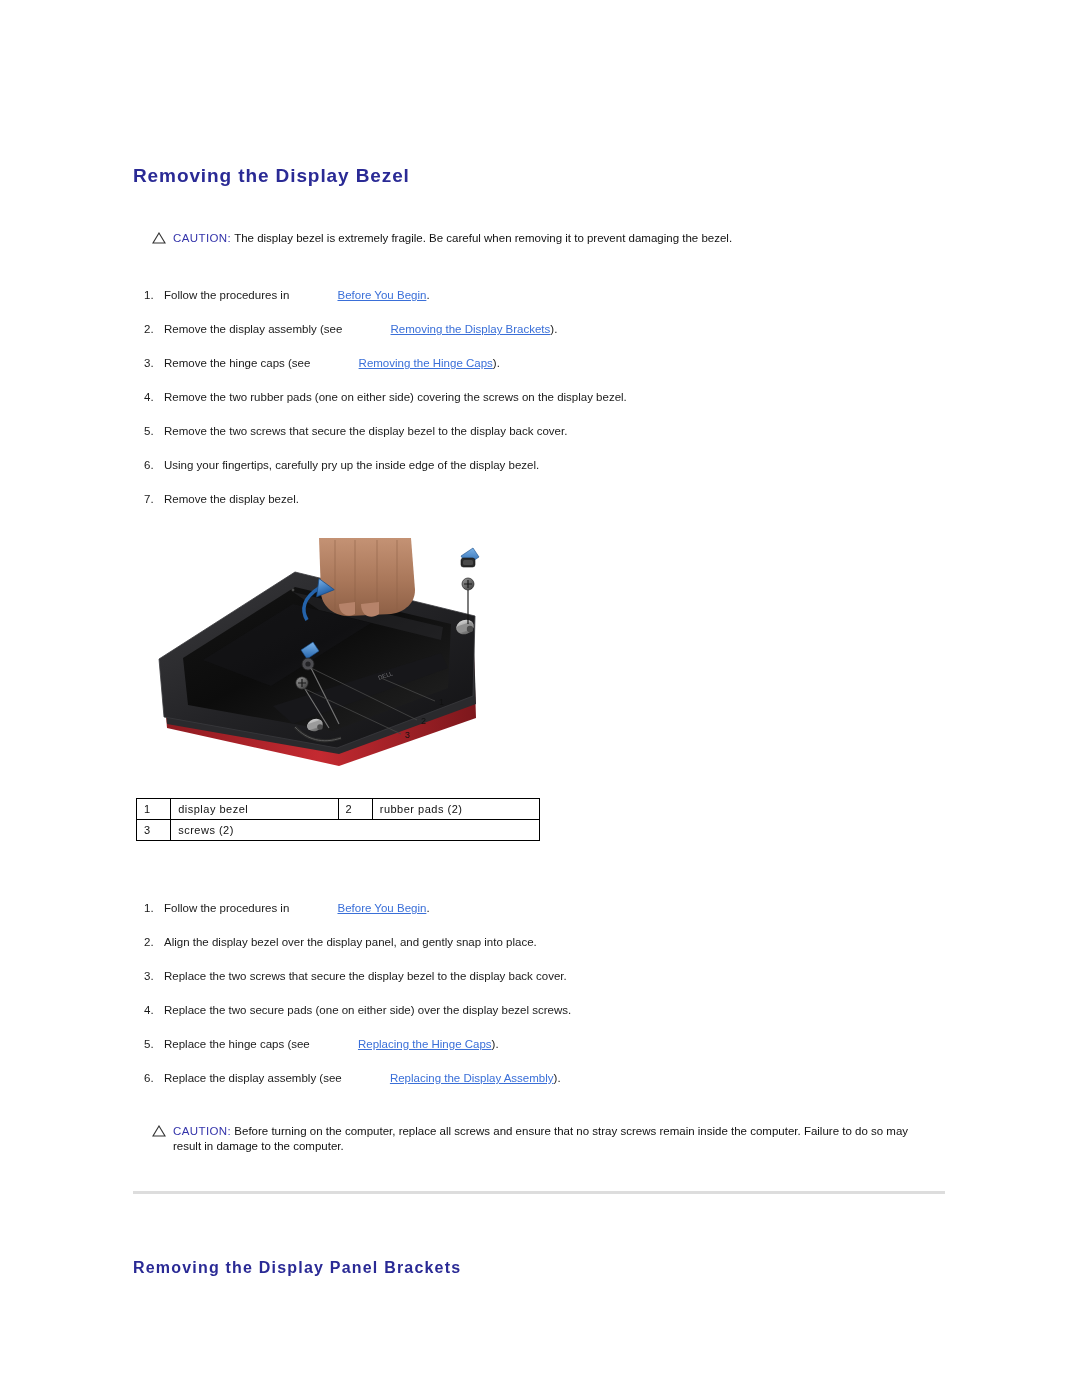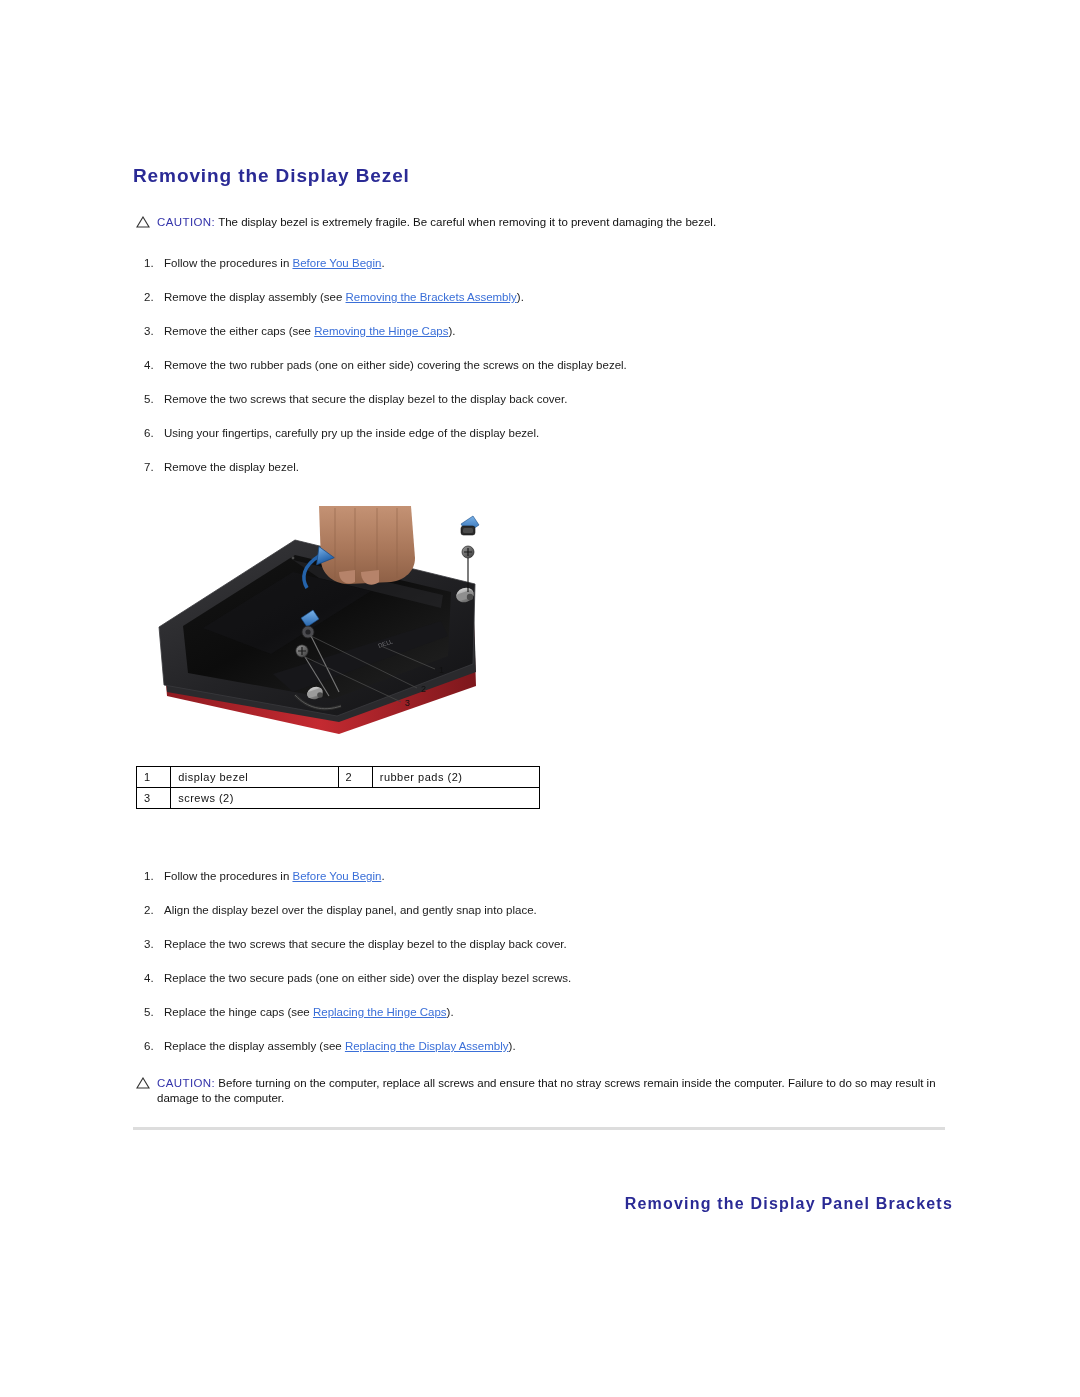--- a/index.html
+++ b/index.html
@@ -40,28 +40,27 @@
     line-height: 22px;
   }
   h2.sub-title {
     font-size: 16px;
     font-weight: bold;
     color: #2a2a95;
     letter-spacing: 1.2px;
     margin: 0;
     padding: 0;
     line-height: 20px;
-    text-align: right;
   }
 
   
   .caution {
     position: relative;
     padding-left: 24px;
-    margin: 0;
+    margin: 16px;
     font-size: 11.5px;
     line-height: 15px;
     color: #1a1a1a;
   }
   .caution .tri-icon {
     position: absolute;
     left: 3px;
     top: 1px;
     width: 14px;
     height: 12px;
@@ -95,20 +94,21 @@
     left: 11px;
     top: 0;
     width: 16px;
     text-align: left;
     font-size: 11.5px;
     color: #1a1a1a;
   }
   a.doclink {
     color: #3a6fd8;
     text-decoration: underline;
+    margin-left: 45px;
   }
 
   
   .figure-wrap {
     position: relative;
     width: 420px;
     height: 240px;
     margin-left: 10px;
   }
   .figure-svg { display:block; }
@@ -169,24 +169,24 @@
       <span class="caution-label">CAUTION:</span><span class="caution-text"> The display bezel is extremely fragile. Be careful when removing it to prevent damaging the bezel.</span>
     </div>
 
     <div class="sp-b"></div>
 
     <ol class="proc">
       <li>
         <span class="num">1.</span><span>Follow the procedures in </span><a class="doclink" href="#">Before You Begin</a><span>.</span>
       </li>
       <li>
-        <span class="num">2.</span><span>Remove the display assembly (see </span><a class="doclink" href="#">Removing the Brackets Assembly</a><span>).</span>
-      </li>
-      <li>
-        <span class="num">3.</span><span>Remove the either caps (see </span><a class="doclink" href="#">Removing the Hinge Caps</a><span>).</span>
+        <span class="num">2.</span><span>Remove the display assembly (see </span><a class="doclink" href="#">Removing the Display Brackets</a><span>).</span>
+      </li>
+      <li>
+        <span class="num">3.</span><span>Remove the hinge caps (see </span><a class="doclink" href="#">Removing the Hinge Caps</a><span>).</span>
       </li>
       <li>
         <span class="num">4.</span><span>Remove the two rubber pads (one on either side) covering the screws on the display bezel.</span>
       </li>
       <li>
         <span class="num">5.</span><span>Remove the two screws that secure the display bezel to the display back cover.</span>
       </li>
       <li>
         <span class="num">6.</span><span>Using your fingertips, carefully pry up the inside edge of the display bezel.</span>
       </li>

